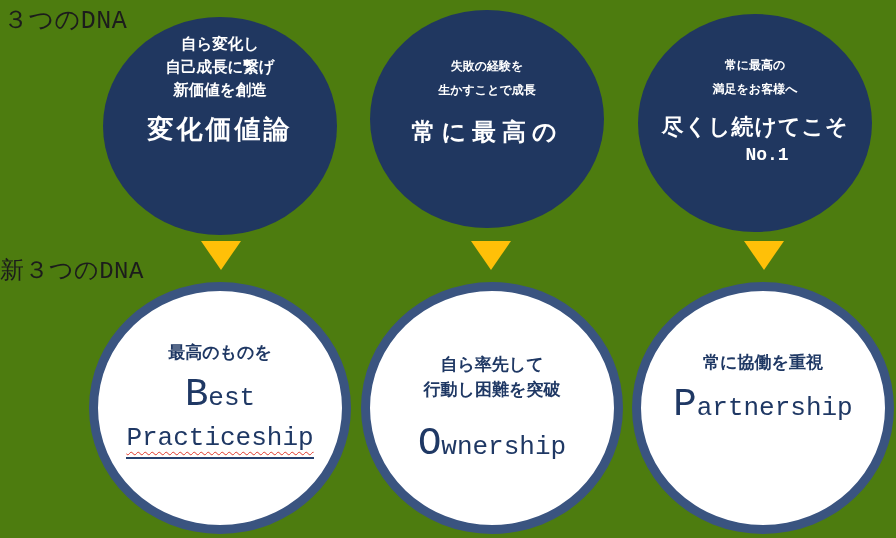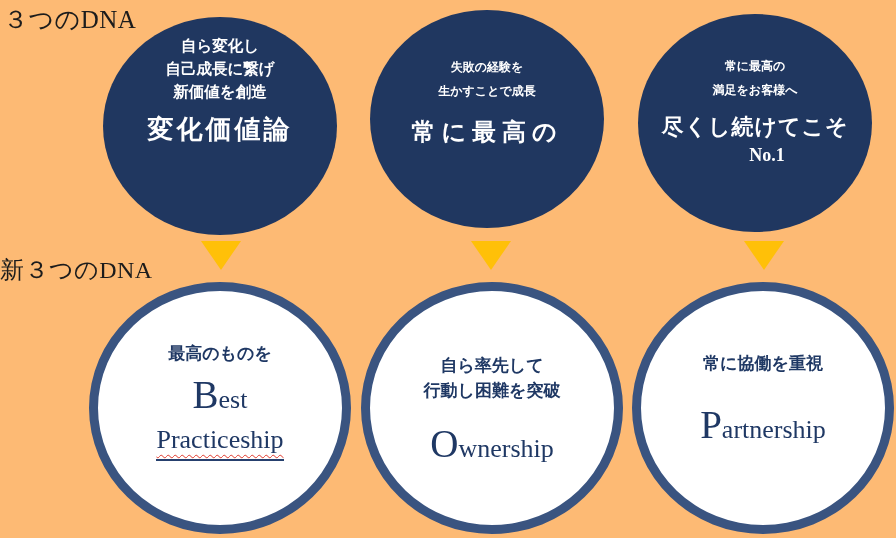--- a/index.html
+++ b/index.html
@@ -1,18 +1,18 @@
 <!DOCTYPE html>
 <html><head>
 <meta charset="utf-8">
 <style>
   html,body{margin:0;padding:0;background:#ffffff;}
   .canvas{
-    position:relative;width:896px;height:538px;background:#fdba74;overflow:hidden;
-    font-family:Liberation Serif, serif;
+    position:relative;width:896px;height:538px;background:#4d7c0f;overflow:hidden;
+    font-family:Liberation Mono, monospace;
   }
   .section-label{
     position:absolute;color:#1c1c1c;font-weight:500;letter-spacing:0.5px;white-space:nowrap;
   }
   .label-old{left:3px;top:3px;font-size:25px;}
   .label-new{left:0px;top:254px;font-size:24px;}
 
   
   .top-circle{
     position:absolute;width:234px;height:218px;border-radius:50%;
@@ -44,21 +44,21 @@
     position:absolute;width:262px;height:252px;border-radius:50%;box-sizing:border-box;
     border:9px solid #3A5480;background:#ffffff;color:#1F3864;text-align:center;
     display:flex;flex-direction:column;align-items:center;
   }
   .rc1{left:89px;top:282px;padding-top:50px;}
   .rc2{left:361px;top:282px;padding-top:62px;}
   .rc3{left:632px;top:282px;padding-top:60px;}
   .ring-line{font-size:17px;line-height:25px;font-weight:600;}
   .ring-word{margin-top:12px;font-size:26px;line-height:34px;color:#1F3864;white-space:nowrap;}
   .rc2 .ring-word{margin-top:24px;}
-  .rc3 .ring-word{margin-top:32px;}
+  .rc3 .ring-word{margin-top:12px;}
   .big-initial{font-size:39px;}
   .ring-word2{margin-top:7px;font-size:26px;line-height:32px;white-space:nowrap;}
   .uline{display:inline-block;border-bottom:2px solid #26406E;padding-bottom:3px;}
   .squiggle{
     text-decoration-line:underline;text-decoration-style:wavy;
     text-decoration-color:#e0392b;text-decoration-thickness:1px;text-underline-offset:6px;
   }
 </style>
 </head>
 <body>

